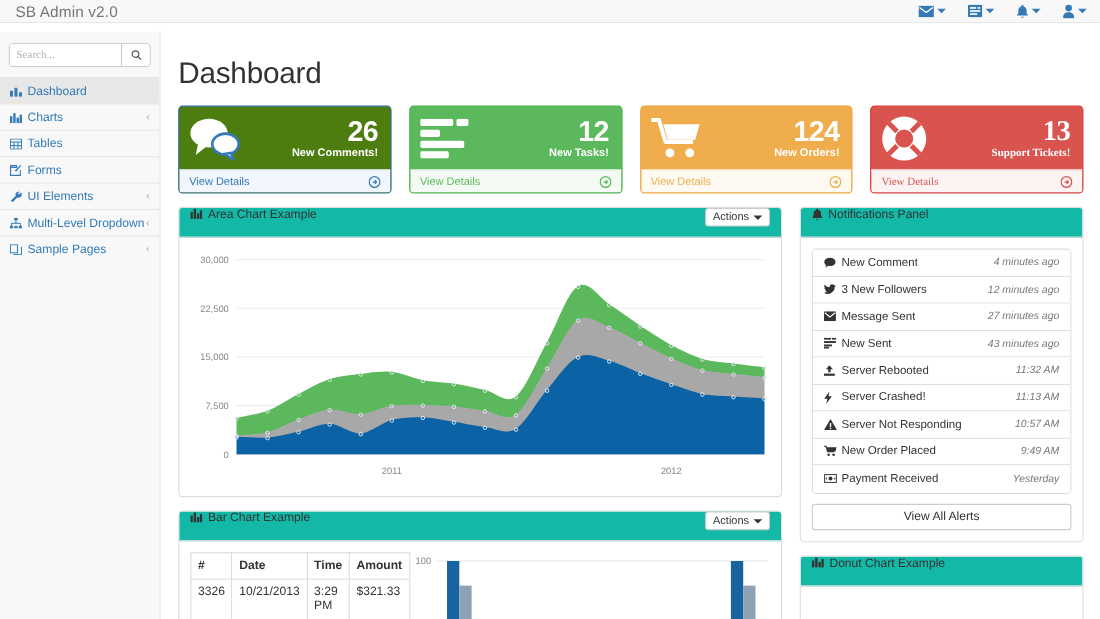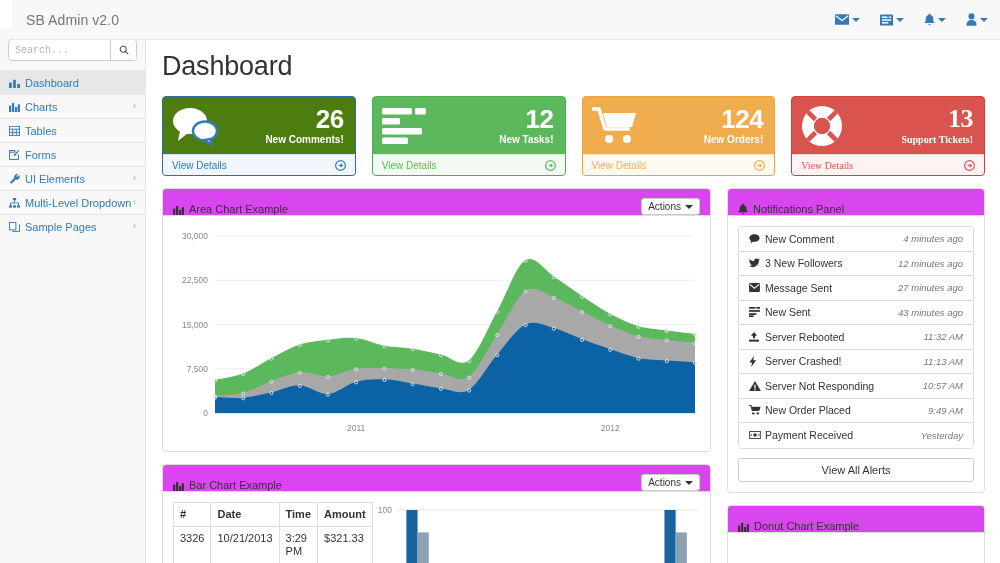--- a/index.html
+++ b/index.html
@@ -9,21 +9,21 @@
     overflow: hidden;
     background: #fff;
     font-family: "Liberation Sans", sans-serif;
     font-size: 13px;
     color: #333;
     -webkit-font-smoothing: antialiased;
   }
 
   
   .navbar {
-    position: absolute; top: 0; left: 12px; right: 0; height: 40px;
+    position: absolute; top: 0; left: 0; right: 0; height: 21px;
     background: #f8f8f8;
     border-bottom: 1px solid #e7e7e7;
     display: flex; align-items: center;
     z-index: 30;
   }
   .brand {
     padding-left: 14px;
     font-size: 14px;
     color: #777;
     line-height: 28px;
@@ -66,21 +66,21 @@
     border-radius: 4px;
     overflow: hidden;
     background: #fff;
     height: 22px;
   }
   .search-input {
     flex: 1;
     border: 0; outline: 0;
     padding: 0 6px;
     font-size: 10px;
-    font-family: Liberation Mono, monospace;
+    font-family: Liberation Serif, serif;
     color: #555;
     background: #fff;
     min-width: 0;
   }
   .search-input::placeholder { color: #b4b4b4; }
   .search-btn {
     width: 26px;
     border: 0; border-left: 1px solid #ccc;
     background: #fff;
     cursor: pointer;
@@ -188,25 +188,25 @@
   .col-left { width: 549px; flex: 0 0 549px; }
   .col-right { flex: 1; min-width: 0; }
   .panel {
     border: 1px solid #ddd;
     border-radius: 4px;
     background: #fff;
     margin-bottom: 12px;
     overflow: hidden;
   }
   .panel-heading {
-    background: #d946ef;
+    background: #14b8a6;
     border-bottom: 1px solid #ddd;
     padding: 0 10px;
     height: 27px;
-    display: flex; align-items: flex-end;
+    display: flex; align-items: flex-start;
     font-size: 11px;
     color: #333;
   }
   .panel-heading .ph-icon { margin-right: 5px; display: flex; align-items: center; }
   .btn-actions {
     margin-left: auto;
     display: flex; align-items: center; gap: 4px;
     border: 1px solid #ccc;
     border-radius: 3px;
     background: #fff;

